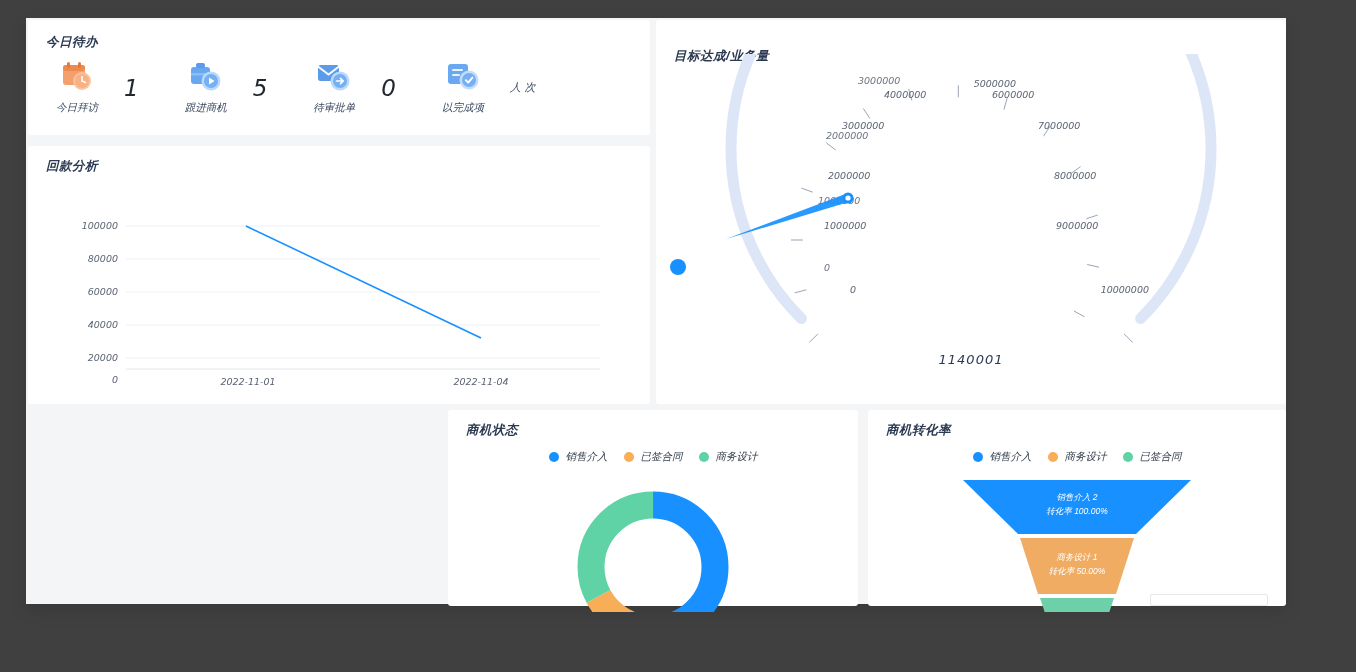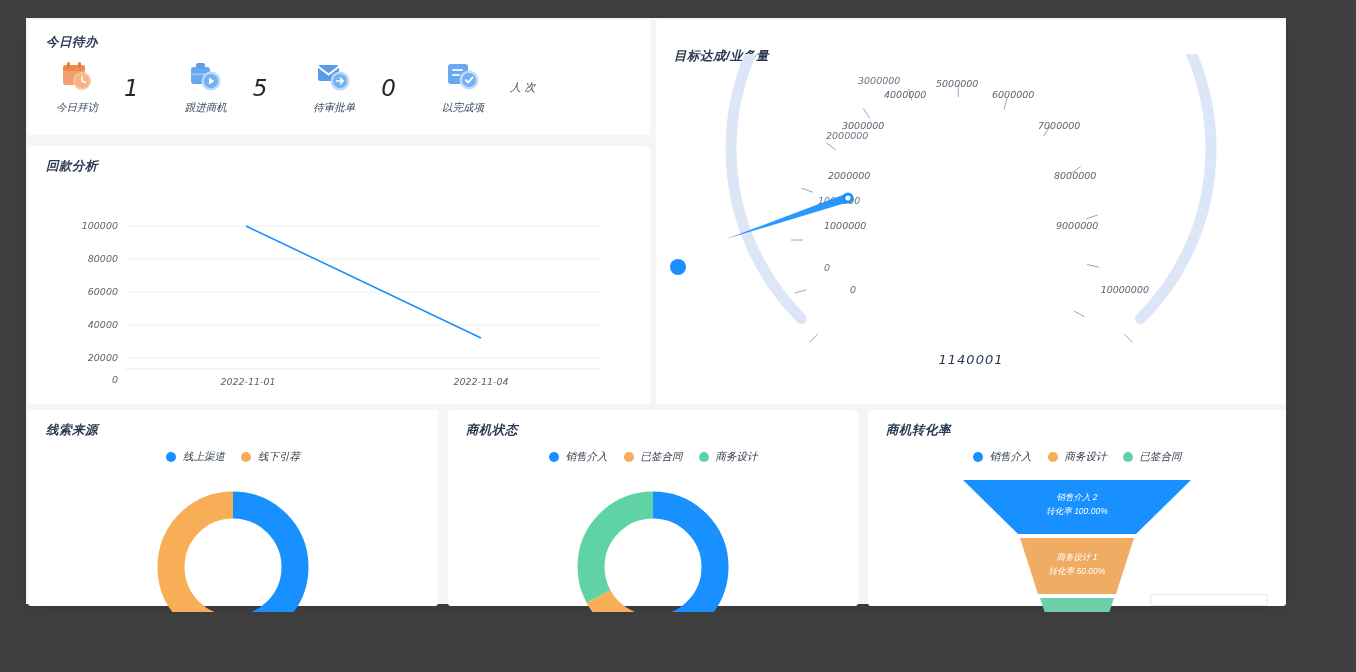--- a/index.html
+++ b/index.html
@@ -283,55 +283,31 @@
         <circle cx="22" cy="213" r="8" fill="#1890ff"></circle>
       </svg>
     </div>
 
     <div style="position:absolute;left:0;top:0;width:100%;height:100%;pointer-events:none">
       <div class="axis-label" style="left:194px;top:264px;width:60px;text-align:left">0</div>
       <div class="axis-label" style="left:168px;top:200px;width:80px;text-align:left">1000000</div>
       <div class="axis-label" style="left:172px;top:150px;width:80px;text-align:left">2000000</div>
       <div class="axis-label" style="left:186px;top:100px;width:80px;text-align:left">3000000</div>
       <div class="axis-label" style="left:228px;top:69px;width:80px;text-align:left">4000000</div>
-      <div class="axis-label" style="left:280px;top:58px;width:80px;text-align:left">5000000</div>
+      <div class="axis-label" style="left:280px;top:58px;width:80px;text-align:right">5000000</div>
       <div class="axis-label" style="left:336px;top:69px;width:80px;text-align:left">6000000</div>
       <div class="axis-label" style="left:382px;top:100px;width:80px;text-align:left">7000000</div>
       <div class="axis-label" style="left:398px;top:150px;width:80px;text-align:left">8000000</div>
       <div class="axis-label" style="left:400px;top:200px;width:80px;text-align:left">9000000</div>
       <div class="axis-label" style="left:403px;top:264px;width:90px;text-align:right">10000000</div>
     </div>
 
     <div class="gauge-value">1140001</div>
   </div>
 
-  <div class="card" id="donut1-card">
-    <div class="card-title" style="position:absolute;left:18px;top:12px">线索来源</div>
-
-    <div class="donut-legend">
-      <span class="legend-item">
-        <span class="legend-dot" style="background:#1890ff"></span>
-        <span class="legend-text">线上渠道</span>
-      </span>
-      <span class="legend-item">
-        <span class="legend-dot" style="background:#f8ad57"></span>
-        <span class="legend-text">线下引荐</span>
-      </span>
-    </div>
-
-    <div class="donut-wrap">
-      <svg width="410" height="140" viewBox="0 0 410 140">
-
-        <g transform="rotate(-90 205 95)">
-          <circle cx="205" cy="95" r="62" fill="none" stroke="#1890ff" stroke-width="27" stroke-dasharray="194.8 194.8" stroke-dashoffset="0"></circle>
-          <circle cx="205" cy="95" r="62" fill="none" stroke="#f8ad57" stroke-width="27" stroke-dasharray="194.8 194.8" stroke-dashoffset="-194.8"></circle>
-        </g>
-      </svg>
-    </div>
-  </div>
 
   <div class="card" id="donut2-card">
     <div class="card-title" style="position:absolute;left:18px;top:12px">商机状态</div>
 
     <div class="donut-legend">
       <span class="legend-item">
         <span class="legend-dot" style="background:#1890ff"></span>
         <span class="legend-text">销售介入</span>
       </span>
       <span class="legend-item">

